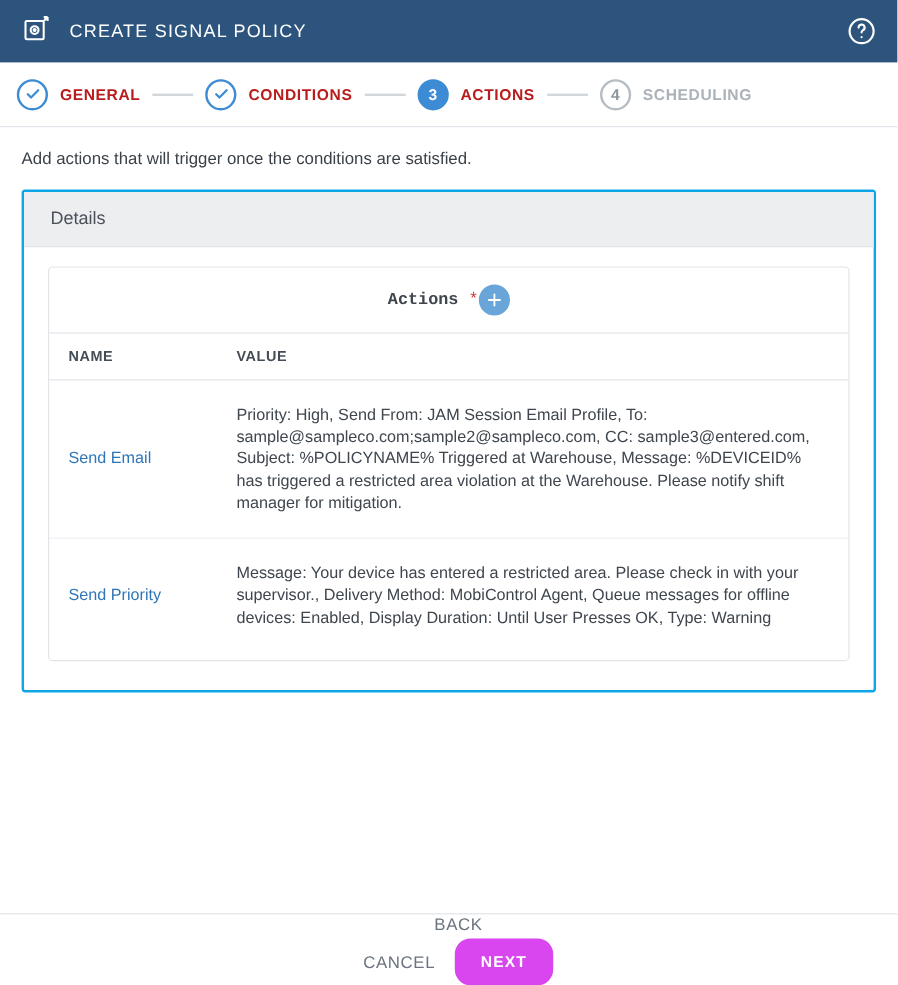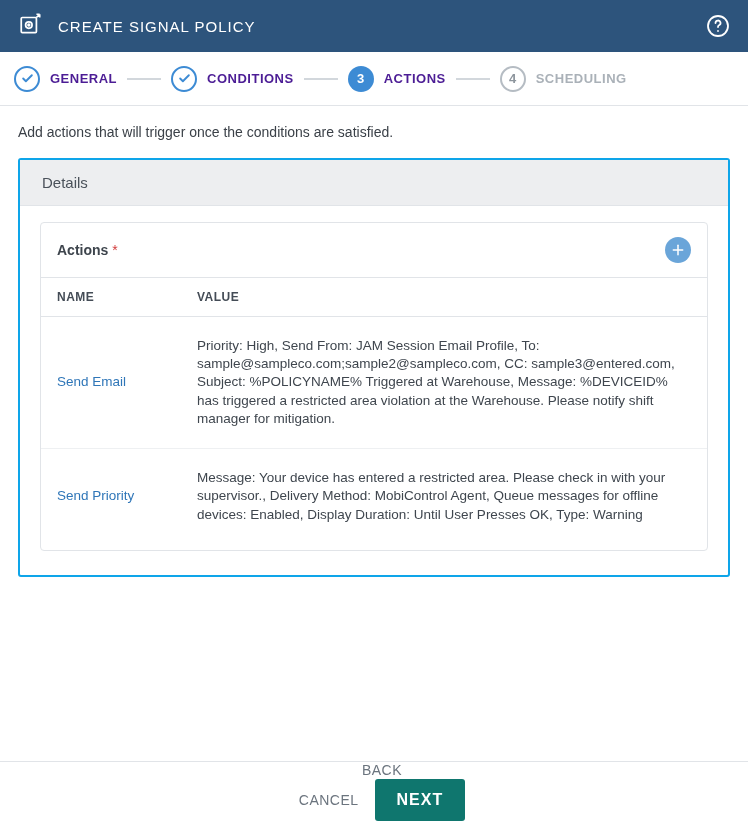--- a/index.html
+++ b/index.html
@@ -67,21 +67,21 @@
   }
   .step.upcoming .step-circle {
     border: 2px solid #b5bcc3;
     color: #8d959d;
     background: #fff;
   }
   .step-label {
     font-size: 13px;
     font-weight: 700;
     letter-spacing: 0.5px;
-    color: #4c1d95;
+    color: #b91c1c;
   }
   .step.upcoming .step-label { color: #aab1b8; }
   .connector {
     width: 34px;
     height: 2px;
     background: #d2d7dc;
   }
   .content {
     flex: 1;
     overflow: auto;
@@ -106,23 +106,24 @@
   .panel-body {
     padding: 16px 20px 24px 20px;
   }
   .tablecard {
     border: 1px solid #e1e4e8;
     border-radius: 4px;
   }
   .tablecard-head {
     display: flex;
     align-items: center;
-    justify-content: space-between;
+    justify-content: center;
     padding: 14px 16px;
     border-bottom: 1px solid #e1e4e8;
+    font-family: Liberation Mono, monospace;
   }
   .card-title {
     font-size: 14px;
     font-weight: 700;
     color: #3e454d;
   }
   .required { color: #d23b3b; font-weight: 400; }
   .add-btn {
     width: 26px;
     height: 26px;
@@ -176,25 +177,25 @@
     letter-spacing: 0.5px;
     cursor: pointer;
     font-weight: 400;
   }
   .footer-right {
     display: flex;
     align-items: center;
     gap: 16px;
   }
   .btn-primary {
-    background: #0f766e;
+    background: #d946ef;
     color: #fff;
     border: none;
-    border-radius: 3px;
-    font-size: 16px;
+    border-radius: 13px;
+    font-size: 13px;
     font-weight: 600;
     letter-spacing: 1px;
     padding: 12px 22px;
     cursor: pointer;
   }
   .help-btn { cursor: pointer; display:flex; }
 </style>
 </head>
 <body>
 

